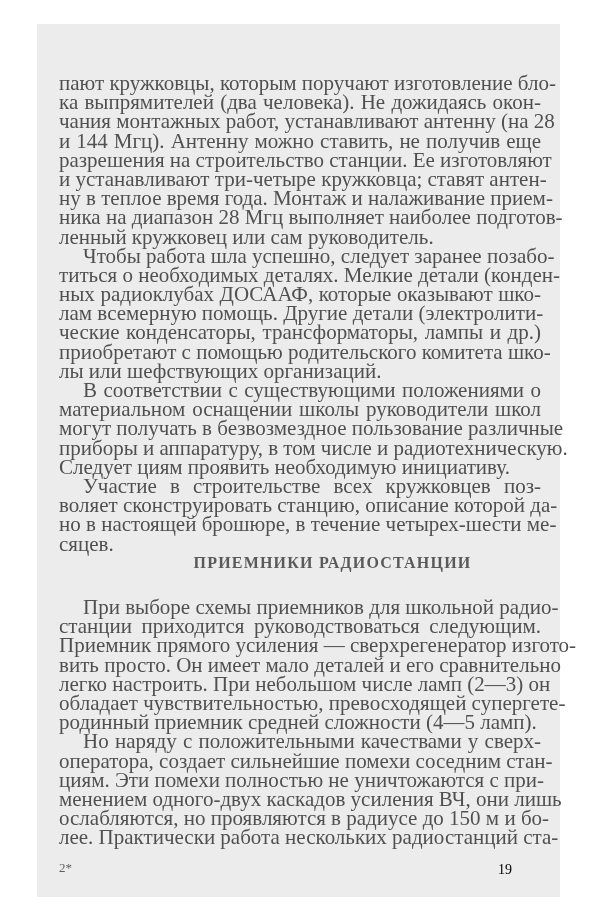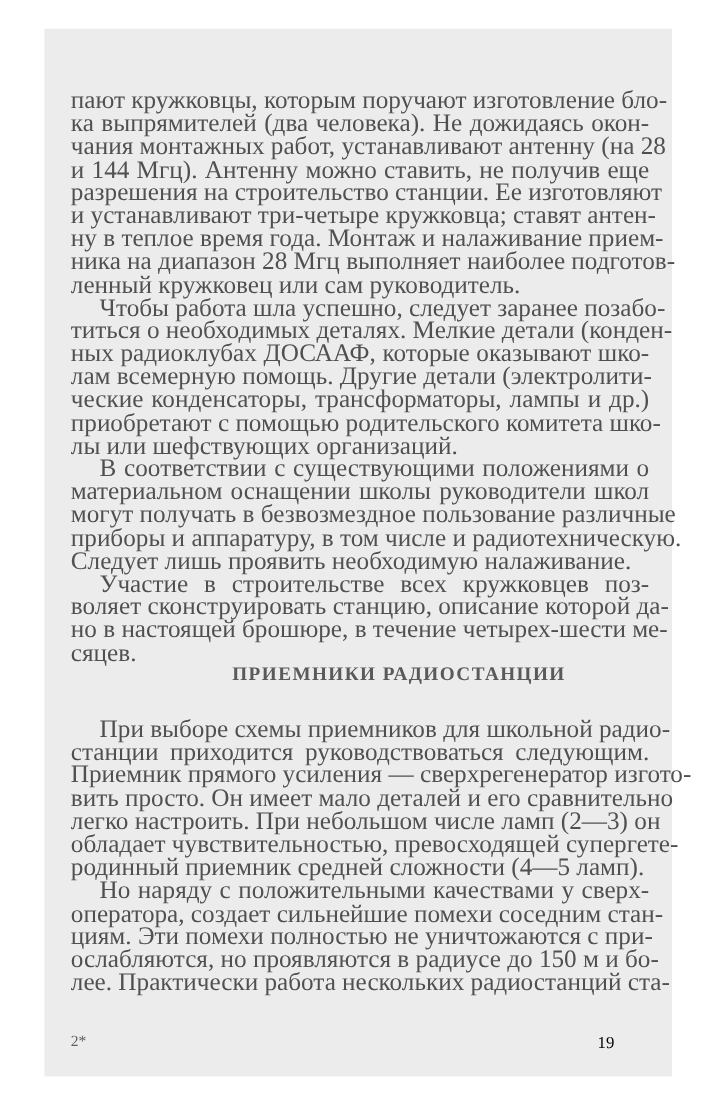--- a/index.html
+++ b/index.html
@@ -104,21 +104,21 @@
       <span class="line">лам всемерную помощь. Другие детали (электролити-</span>
       <span class="line">ческие конденсаторы, трансформаторы, лампы и др.)</span>
       <span class="line">приобретают с помощью родительского комитета шко-</span>
       <span class="line last">лы или шефствующих организаций.</span>
     </p>
     <p>
       <span class="line indent">В соответствии с существующими положениями о</span>
       <span class="line">материальном оснащении школы руководители школ</span>
       <span class="line">могут получать в безвозмездное пользование различные</span>
       <span class="line">приборы и аппаратуру, в том числе и радиотехническую.</span>
-      <span class="line last">Следует лишь проявить необходимую налаживание.</span>
+      <span class="line last">Следует циям проявить необходимую инициативу.</span>
     </p>
     <p>
       <span class="line indent">Участие в строительстве всех кружковцев поз-</span>
       <span class="line">воляет сконструировать станцию, описание которой да-</span>
       <span class="line">но в настоящей брошюре, в течение четырех-шести ме-</span>
       <span class="line last">сяцев.</span>
     </p>
   </div>
 
   <div class="heading">ПРИЕМНИКИ РАДИОСТАНЦИИ</div>
@@ -130,20 +130,21 @@
       <span class="line">Приемник прямого усиления — сверхрегенератор изгото-</span>
       <span class="line">вить просто. Он имеет мало деталей и его сравнительно</span>
       <span class="line">легко настроить. При небольшом числе ламп (2—3) он</span>
       <span class="line">обладает чувствительностью, превосходящей супергете-</span>
       <span class="line last">родинный приемник средней сложности (4—5 ламп).</span>
     </p>
     <p>
       <span class="line indent">Но наряду с положительными качествами у сверх-</span>
       <span class="line">оператора, создает сильнейшие помехи соседним стан-</span>
       <span class="line">циям. Эти помехи полностью не уничтожаются с при-</span>
+      <span class="line">менением одного-двух каскадов усиления ВЧ, они лишь</span>
       <span class="line">ослабляются, но проявляются в радиусе до 150 м и бо-</span>
       <span class="line">лее. Практически работа нескольких радиостанций ста-</span>
     </p>
   </div>
 
   <div class="footer-left">2*</div>
   <div class="footer-right">19</div>
 
 </div>
 

